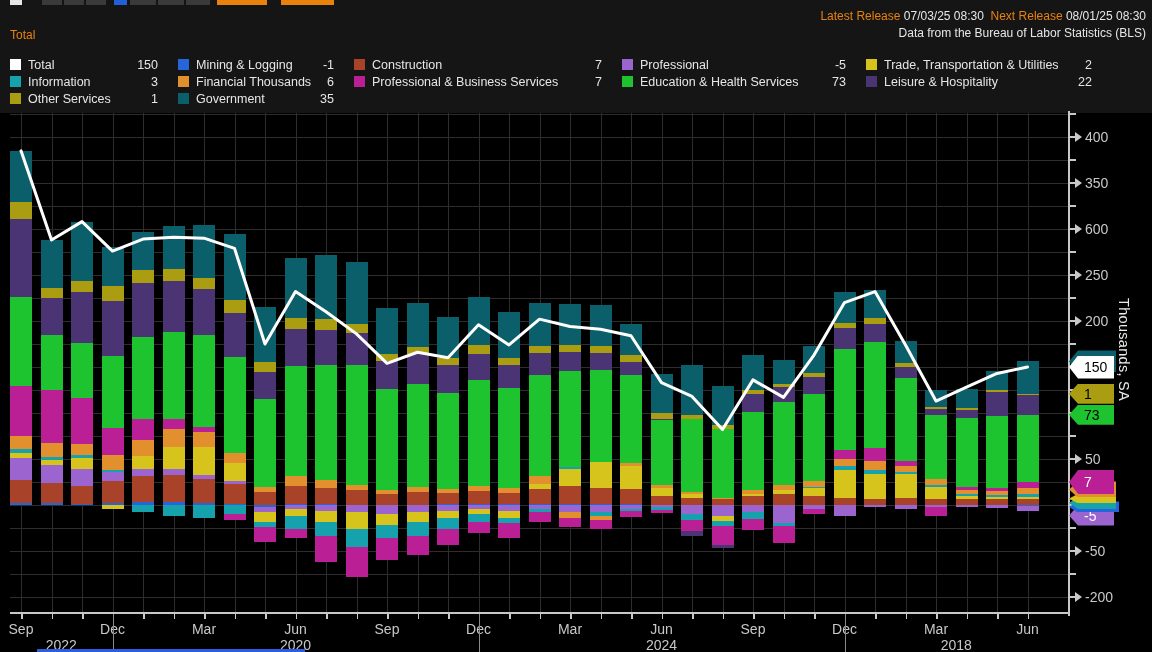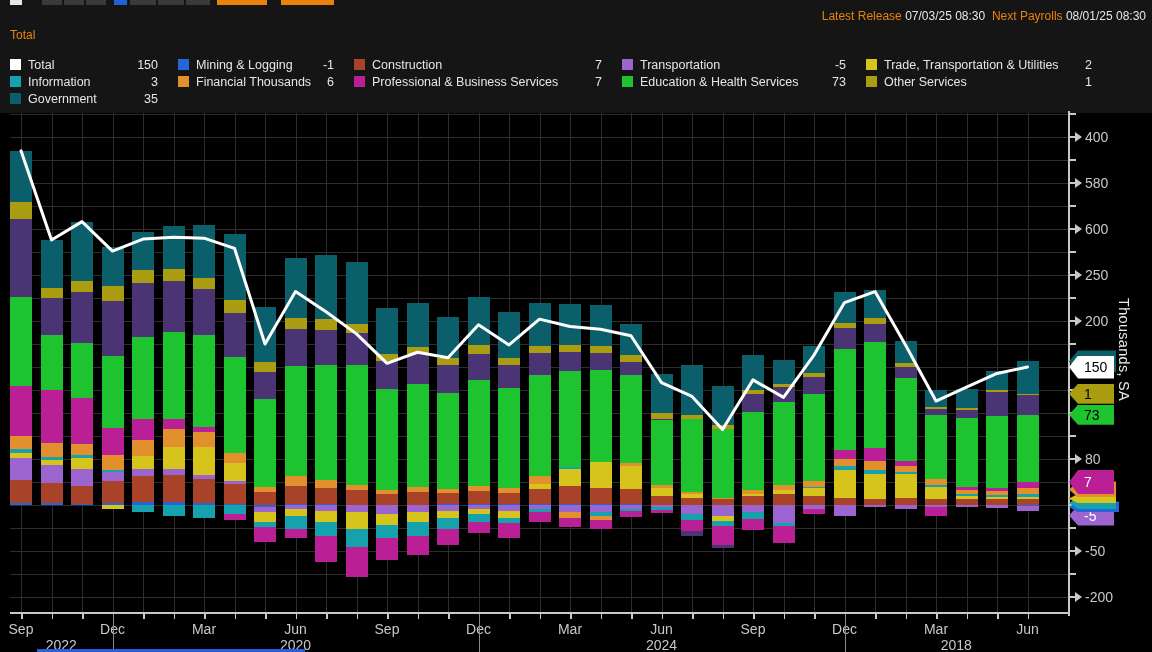--- a/index.html
+++ b/index.html
@@ -51,43 +51,44 @@
       <div class="strip-box" style="left: 186px; width: 24px; background: rgb(58, 58, 58);"></div>
       <div class="strip-box" style="left: 217px; width: 50px; background: rgb(232, 130, 13);"></div>
       <div class="strip-box" style="left: 281px; width: 53px; background: rgb(232, 130, 13);"></div>
     </div>
 
   <div id="page-subtitle">Total</div>
 
   <div id="release-line">
     <span class="lbl">Latest Release</span>
     <span>07/03/25 08:30</span>&nbsp;
-    <span class="lbl">Next Payrolls</span>
+    <span class="lbl">Next Release</span>
     <span>08/01/25 08:30</span>
   </div>
+  <div id="source-line">Data from the Bureau of Labor Statistics (BLS)</div>
 
   <div id="legend">
       <div class="legend-item">
         <div class="legend-swatch" style="background: rgb(255, 255, 255);"></div>
         <div class="legend-label">Total</div>
         <div class="legend-value">150</div>
       </div>
       <div class="legend-item">
         <div class="legend-swatch" style="background: rgb(37, 100, 217);"></div>
         <div class="legend-label">Mining &amp; Logging</div>
         <div class="legend-value">-1</div>
       </div>
       <div class="legend-item">
         <div class="legend-swatch" style="background: rgb(168, 67, 42);"></div>
         <div class="legend-label">Construction</div>
         <div class="legend-value">7</div>
       </div>
       <div class="legend-item">
         <div class="legend-swatch" style="background: rgb(156, 100, 207);"></div>
-        <div class="legend-label">Transportation</div>
+        <div class="legend-label">Professional</div>
         <div class="legend-value">-5</div>
       </div>
       <div class="legend-item">
         <div class="legend-swatch" style="background: rgb(214, 195, 28);"></div>
         <div class="legend-label">Trade, Transportation &amp; Utilities</div>
         <div class="legend-value">2</div>
       </div>
       <div class="legend-item">
         <div class="legend-swatch" style="background: rgb(22, 162, 173);"></div>
         <div class="legend-label">Information</div>
@@ -100,20 +101,25 @@
       </div>
       <div class="legend-item">
         <div class="legend-swatch" style="background: rgb(186, 31, 150);"></div>
         <div class="legend-label">Professional &amp; Business Services</div>
         <div class="legend-value">7</div>
       </div>
       <div class="legend-item">
         <div class="legend-swatch" style="background: rgb(30, 196, 47);"></div>
         <div class="legend-label">Education &amp; Health Services</div>
         <div class="legend-value">73</div>
+      </div>
+      <div class="legend-item">
+        <div class="legend-swatch" style="background: rgb(74, 52, 115);"></div>
+        <div class="legend-label">Leisure &amp; Hospitality</div>
+        <div class="legend-value">22</div>
       </div>
       <div class="legend-item">
         <div class="legend-swatch" style="background: rgb(171, 157, 18);"></div>
         <div class="legend-label">Other Services</div>
         <div class="legend-value">1</div>
       </div>
       <div class="legend-item">
         <div class="legend-swatch" style="background: rgb(11, 95, 107);"></div>
         <div class="legend-label">Government</div>
         <div class="legend-value">35</div>
@@ -547,21 +553,21 @@
       <div class="tick" style="left: 1070px; top: 550px; width: 6px; height: 2px;"></div>
       <div class="tick-arrow" style="left: 1075px; top: 546px; background: transparent;"></div>
       <div class="ytick-label" style="left: 1085px; top: 543px;">-50</div>
       <div class="tick" style="left: 1070px; top: 527px; width: 6px; height: 2px;"></div>
       <div class="tick" style="left: 1070px; top: 504px; width: 6px; height: 2px;"></div>
       <div class="tick-arrow" style="left: 1075px; top: 500px; background: transparent;"></div>
       <div class="ytick-label" style="left: 1085px; top: 497px;">0</div>
       <div class="tick" style="left: 1070px; top: 481px; width: 6px; height: 2px;"></div>
       <div class="tick" style="left: 1070px; top: 458px; width: 6px; height: 2px;"></div>
       <div class="tick-arrow" style="left: 1075px; top: 454px; background: transparent;"></div>
-      <div class="ytick-label" style="left: 1085px; top: 451px;">80</div>
+      <div class="ytick-label" style="left: 1085px; top: 451px;">50</div>
       <div class="tick" style="left: 1070px; top: 435px; width: 6px; height: 2px;"></div>
       <div class="tick" style="left: 1070px; top: 412px; width: 6px; height: 2px;"></div>
       <div class="tick-arrow" style="left: 1075px; top: 408px; background: transparent;"></div>
       <div class="ytick-label" style="left: 1085px; top: 405px;">100</div>
       <div class="tick" style="left: 1070px; top: 389px; width: 6px; height: 2px;"></div>
       <div class="tick" style="left: 1070px; top: 366px; width: 6px; height: 2px;"></div>
       <div class="tick-arrow" style="left: 1075px; top: 362px; background: transparent;"></div>
       <div class="ytick-label" style="left: 1085px; top: 359px;">150</div>
       <div class="tick" style="left: 1070px; top: 343px; width: 6px; height: 2px;"></div>
       <div class="tick" style="left: 1070px; top: 320px; width: 6px; height: 2px;"></div>
@@ -571,21 +577,21 @@
       <div class="tick" style="left: 1070px; top: 274px; width: 6px; height: 2px;"></div>
       <div class="tick-arrow" style="left: 1075px; top: 270px; background: transparent;"></div>
       <div class="ytick-label" style="left: 1085px; top: 267px;">250</div>
       <div class="tick" style="left: 1070px; top: 251px; width: 6px; height: 2px;"></div>
       <div class="tick" style="left: 1070px; top: 228px; width: 6px; height: 2px;"></div>
       <div class="tick-arrow" style="left: 1075px; top: 224px; background: transparent;"></div>
       <div class="ytick-label" style="left: 1085px; top: 221px;">600</div>
       <div class="tick" style="left: 1070px; top: 205px; width: 6px; height: 2px;"></div>
       <div class="tick" style="left: 1070px; top: 182px; width: 6px; height: 2px;"></div>
       <div class="tick-arrow" style="left: 1075px; top: 178px; background: transparent;"></div>
-      <div class="ytick-label" style="left: 1085px; top: 175px;">580</div>
+      <div class="ytick-label" style="left: 1085px; top: 175px;">350</div>
       <div class="tick" style="left: 1070px; top: 159px; width: 6px; height: 2px;"></div>
       <div class="tick" style="left: 1070px; top: 136px; width: 6px; height: 2px;"></div>
       <div class="tick-arrow" style="left: 1075px; top: 132px; background: transparent;"></div>
       <div class="ytick-label" style="left: 1085px; top: 129px;">400</div>
       <div class="tick" style="left: 1070px; top: 113px; width: 6px; height: 2px;"></div>
       <div class="axis" style="left: 10px; top: 612px; width: 1060px; height: 2px;"></div>
       <div class="tick" style="left: 21px; top: 614px; width: 1.5px; height: 5px;"></div>
       <div class="tick" style="left: 51.5px; top: 614px; width: 1.5px; height: 5px;"></div>
       <div class="tick" style="left: 82px; top: 614px; width: 1.5px; height: 5px;"></div>
       <div class="tick" style="left: 112.5px; top: 614px; width: 1.5px; height: 5px;"></div>

